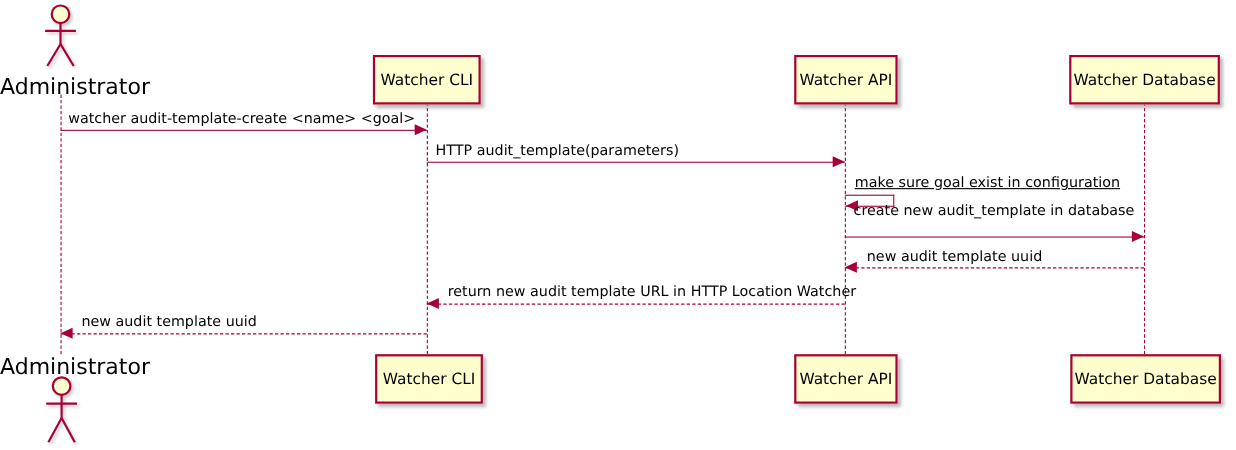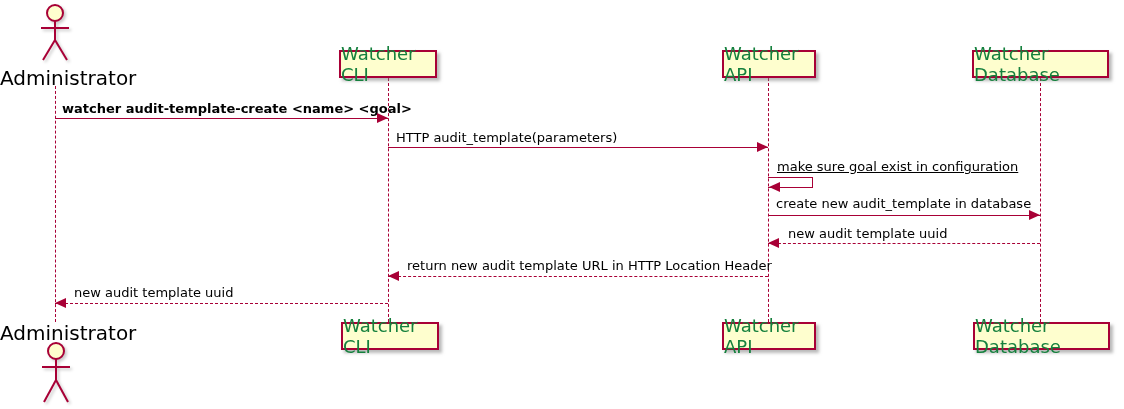--- a/index.html
+++ b/index.html
@@ -2,25 +2,25 @@
 <html><head>
 <meta charset="utf-8">
 <style>
   html,body { margin:0; padding:0; background:#ffffff; }
   .canvas {
     position:relative; width:1124px; height:409px; background:#ffffff;
     font-family:"DejaVu Sans","Liberation Sans",sans-serif; overflow:hidden;
   }
   
   .pbox {
-    position:absolute; box-sizing:border-box; height:28px;
+    position:absolute; box-sizing:border-box; height:45px;
     background:#FEFECE; border:2px solid #A80036;
     box-shadow:3px 3px 3px rgba(130,130,130,0.55);
     display:flex; align-items:center; justify-content:center;
-    font-size:18px; color:#15803d;
+    font-size:14px; color:#000000;
   }
   
   .lifeline { position:absolute; width:0; border-left:1px dashed #A80036; }
   
   .mlabel { position:absolute; font-size:13px; color:#000; white-space:nowrap; }
   .mline  { position:absolute; height:0; border-top:1px solid #A80036; }
   .mline.dashed { border-top-style:dashed; }
   .arr { position:absolute; width:0; height:0; border-top:5px solid transparent; border-bottom:5px solid transparent; }
   .arr.right { border-left:11px solid #A80036; }
   .arr.left  { border-right:11px solid #A80036; }
@@ -55,51 +55,51 @@
     <span>Watcher CLI</span>
   </div>
   <div class="pbox" style="left:722px; top:50px; width:94px;">
     <span>Watcher API</span>
   </div>
   <div class="pbox" style="left:972px; top:50px; width:137px;">
     <span>Watcher Database</span>
   </div>
 
   <div>
-    <div class="mlabel" style="left:62px; top:101px;font-weight:bold;">watcher audit-template-create &lt;name&gt; &lt;goal&gt;</div>
+    <div class="mlabel" style="left:62px; top:101px;">watcher audit-template-create &lt;name&gt; &lt;goal&gt;</div>
     <div class="mline" style="left:55px; top:118px; width:333px;"></div>
     <div class="arr right" style="left:377px; top:113px;"></div>
   </div>
 
   <div>
     <div class="mlabel" style="left:396px; top:130px;">HTTP audit_template(parameters)</div>
     <div class="mline" style="left:388px; top:147px; width:380px;"></div>
     <div class="arr right" style="left:757px; top:142px;"></div>
   </div>
 
   <div>
     <div class="mlabel" style="left:777px; top:159px;text-decoration:underline;">make sure goal exist in configuration</div>
     <div class="selfloop" style="left:768px; top:177px; width:45px; height:11px;"></div>
     <div class="arr left" style="left:769px; top:182px;"></div>
   </div>
 
   <div>
-    <div class="mlabel" style="left:776px; top:196px;">create new audit_template in database</div>
+    <div class="mlabel" style="left:776px; top:184px;">create new audit_template in database</div>
     <div class="mline" style="left:768px; top:215px; width:272px;"></div>
     <div class="arr right" style="left:1029px; top:210px;"></div>
   </div>
 
   <div>
     <div class="mlabel" style="left:788px; top:226px;">new audit template uuid</div>
     <div class="mline dashed" style="left:768px; top:243px; width:272px;"></div>
     <div class="arr left" style="left:768px; top:238px;"></div>
   </div>
 
   <div>
-    <div class="mlabel" style="left:407px; top:258px;">return new audit template URL in HTTP Location Header</div>
+    <div class="mlabel" style="left:407px; top:258px;">return new audit template URL in HTTP Location Watcher</div>
     <div class="mline dashed" style="left:388px; top:276px; width:380px;"></div>
     <div class="arr left" style="left:388px; top:271px;"></div>
   </div>
 
   <div>
     <div class="mlabel" style="left:74px; top:285px;">new audit template uuid</div>
     <div class="mline dashed" style="left:55px; top:303px; width:333px;"></div>
     <div class="arr left" style="left:55px; top:298px;"></div>
   </div>
 

